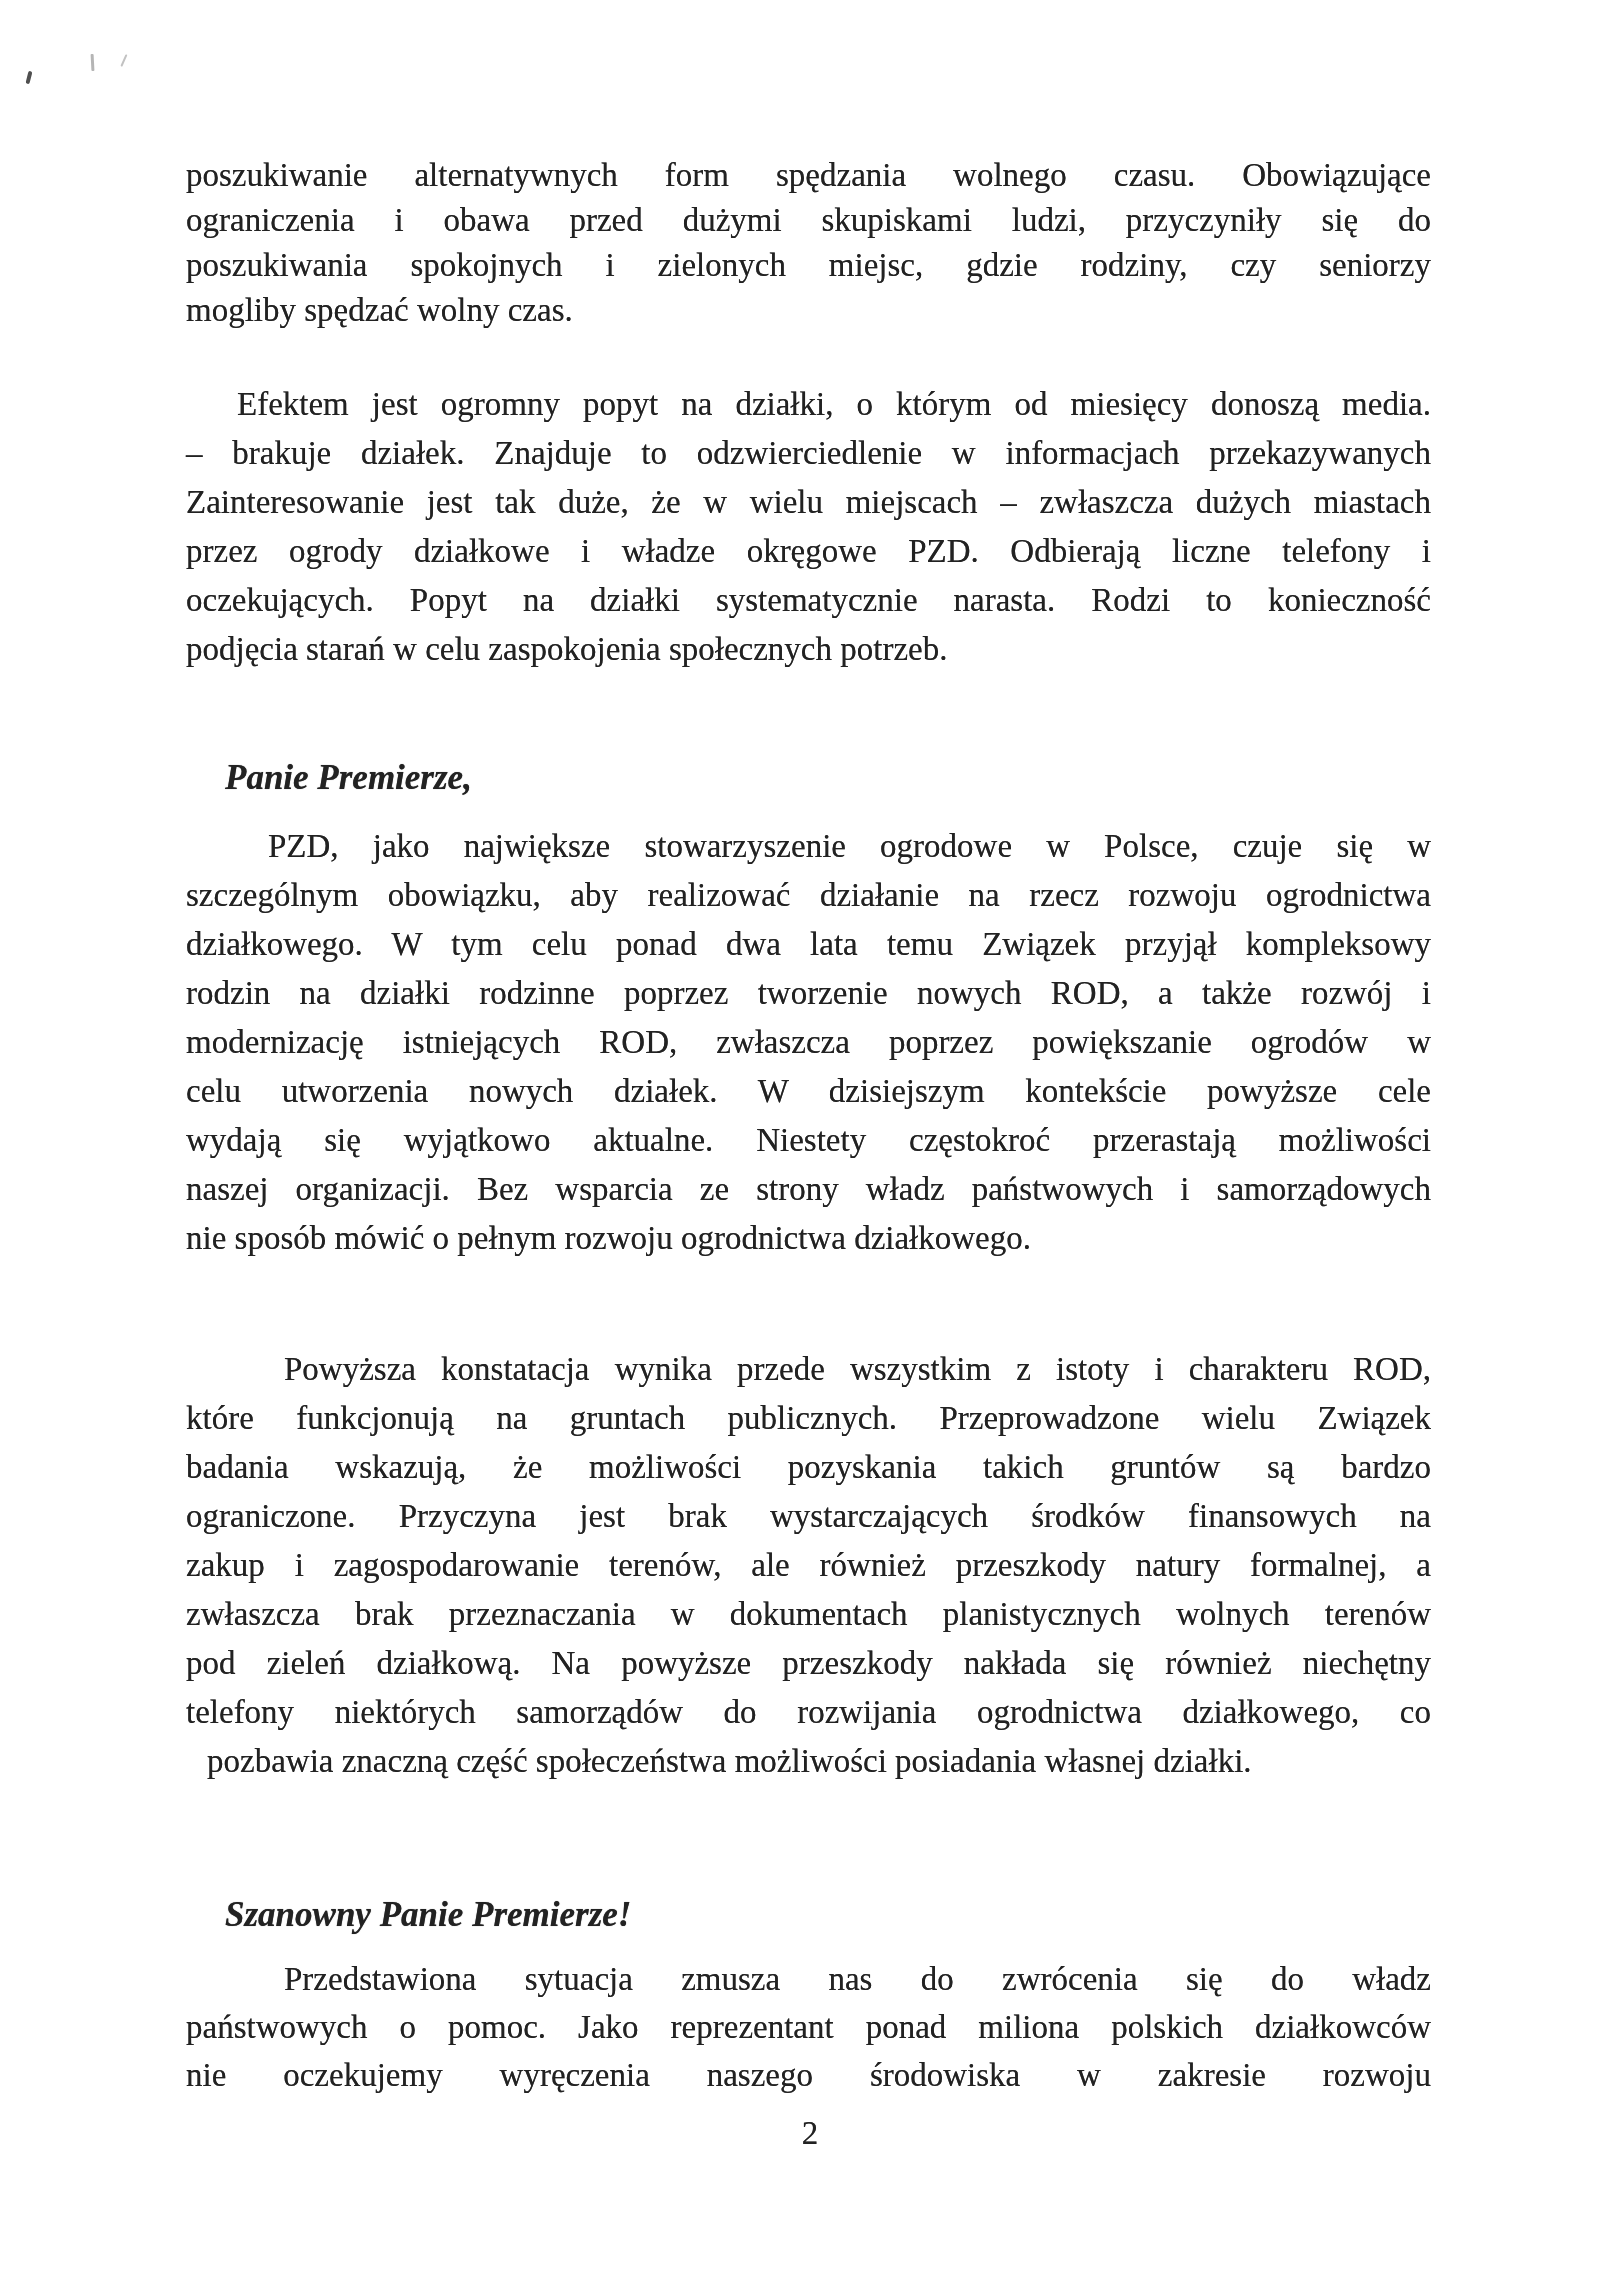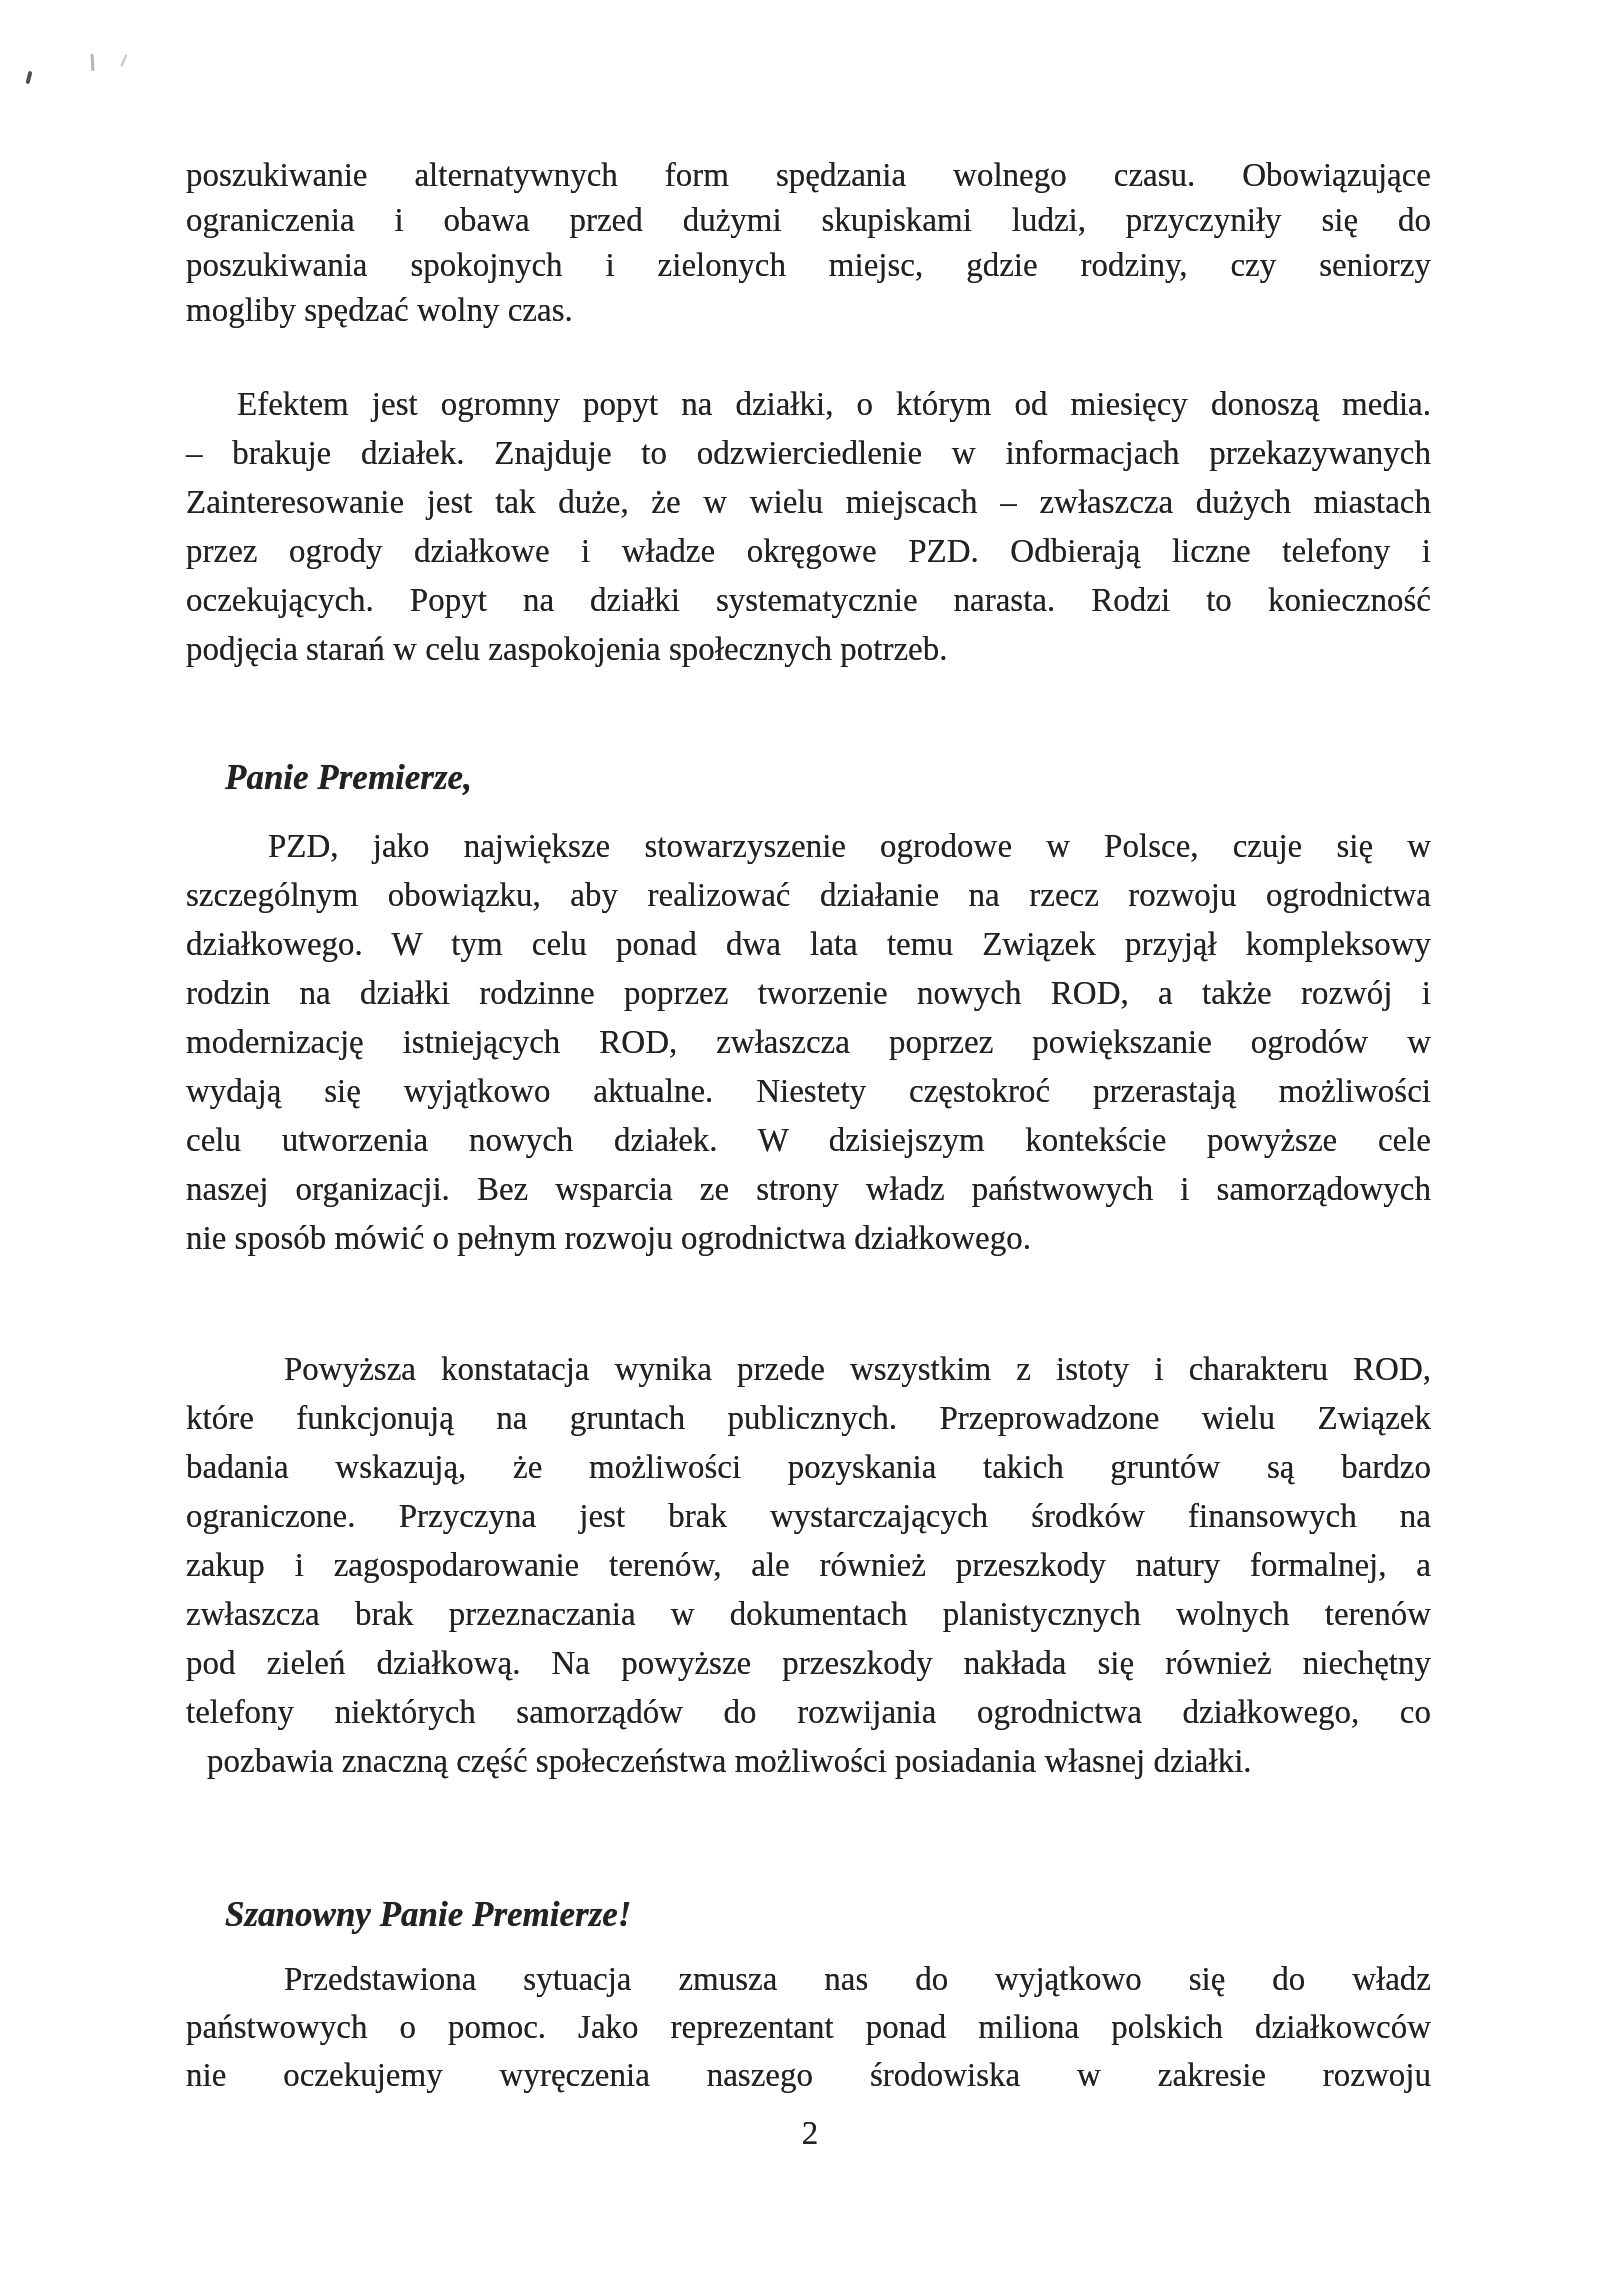--- a/index.html
+++ b/index.html
@@ -77,41 +77,41 @@
       </div>
       <div class="block" style="top: 753px;">
         <div class="heading-line" style="line-height: 49px; padding-left: 39px;">Panie Premierze,</div>
       </div>
       <div class="block" style="top: 822px;">
         <div class="line" style="line-height: 49px; padding-left: 82px;">PZD, jako największe stowarzyszenie ogrodowe w Polsce, czuje się w</div>
         <div class="line" style="line-height: 49px;">szczególnym obowiązku, aby realizować działanie na rzecz rozwoju ogrodnictwa</div>
         <div class="line" style="line-height: 49px;">działkowego. W tym celu ponad dwa lata temu Związek przyjął kompleksowy</div>
         <div class="line" style="line-height: 49px;">rodzin na działki rodzinne poprzez tworzenie nowych ROD, a także rozwój i</div>
         <div class="line" style="line-height: 49px;">modernizację istniejących ROD, zwłaszcza poprzez powiększanie ogrodów w</div>
+        <div class="line" style="line-height: 49px;">celu utworzenia nowych działek. W dzisiejszym kontekście powyższe cele</div>
         <div class="line" style="line-height: 49px;">wydają się wyjątkowo aktualne. Niestety częstokroć przerastają możliwości</div>
-        <div class="line" style="line-height: 49px;">celu utworzenia nowych działek. W dzisiejszym kontekście powyższe cele</div>
         <div class="line" style="line-height: 49px;">naszej organizacji. Bez wsparcia ze strony władz państwowych i samorządowych</div>
         <div class="line para-end" style="line-height: 49px;">nie sposób mówić o pełnym rozwoju ogrodnictwa działkowego.</div>
       </div>
       <div class="block" style="top: 1345px;">
         <div class="line" style="line-height: 49px; padding-left: 98px;">Powyższa konstatacja wynika przede wszystkim z istoty i charakteru ROD,</div>
         <div class="line" style="line-height: 49px;">które funkcjonują na gruntach publicznych. Przeprowadzone wielu Związek</div>
         <div class="line" style="line-height: 49px;">badania wskazują, że możliwości pozyskania takich gruntów są bardzo</div>
         <div class="line" style="line-height: 49px;">ograniczone. Przyczyna jest brak wystarczających środków finansowych na</div>
         <div class="line" style="line-height: 49px;">zakup i zagospodarowanie terenów, ale również przeszkody natury formalnej, a</div>
         <div class="line" style="line-height: 49px;">zwłaszcza brak przeznaczania w dokumentach planistycznych wolnych terenów</div>
         <div class="line" style="line-height: 49px;">pod zieleń działkową. Na powyższe przeszkody nakłada się również niechętny</div>
         <div class="line" style="line-height: 49px;">telefony niektórych samorządów do rozwijania ogrodnictwa działkowego, co</div>
         <div class="line para-end" style="line-height: 49px; margin-left: 21px;">pozbawia znaczną część społeczeństwa możliwości posiadania własnej działki.</div>
       </div>
       <div class="block" style="top: 1890px;">
         <div class="heading-line" style="line-height: 49px; padding-left: 39px;">Szanowny Panie Premierze!</div>
       </div>
       <div class="block" style="top: 1955px;">
-        <div class="line" style="line-height: 48px; padding-left: 98px;">Przedstawiona sytuacja zmusza nas do wyjątkowo się do władz</div>
+        <div class="line" style="line-height: 48px; padding-left: 98px;">Przedstawiona sytuacja zmusza nas do zwrócenia się do władz</div>
         <div class="line" style="line-height: 48px;">państwowych o pomoc. Jako reprezentant ponad miliona polskich działkowców</div>
         <div class="line" style="line-height: 48px;">nie oczekujemy wyręczenia naszego środowiska w zakresie rozwoju</div>
       </div>
     </div>
 
   <div class="pagenum">2</div>
 </div>
 
 
 </body></html>

